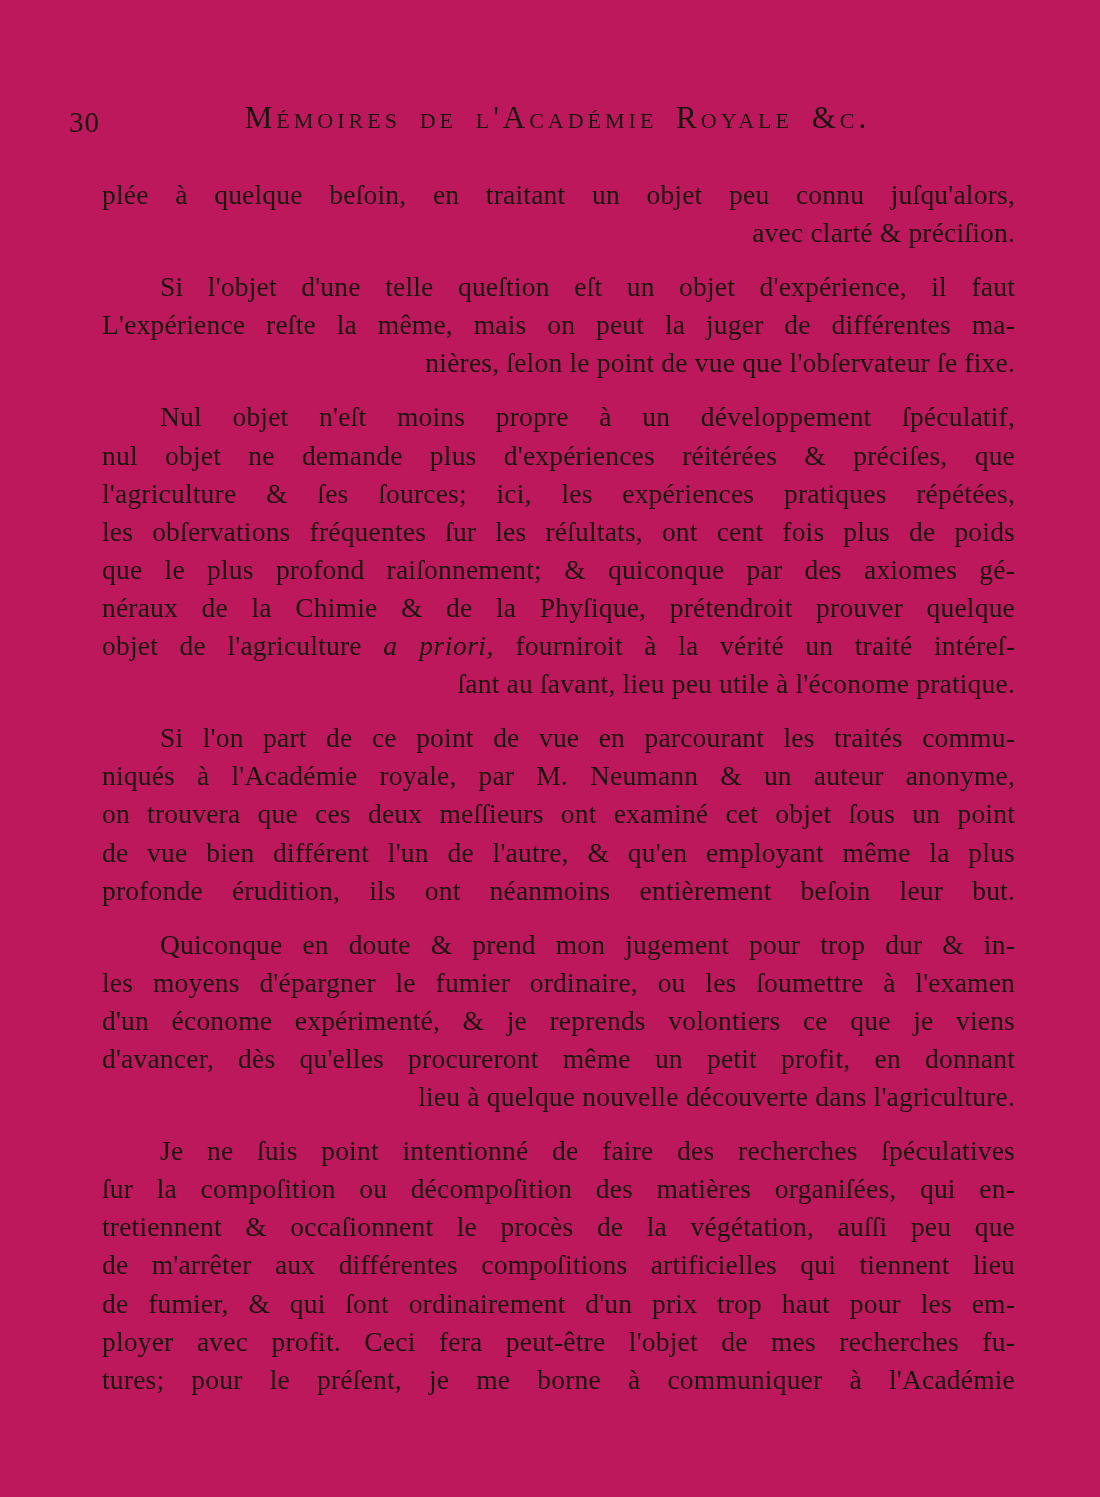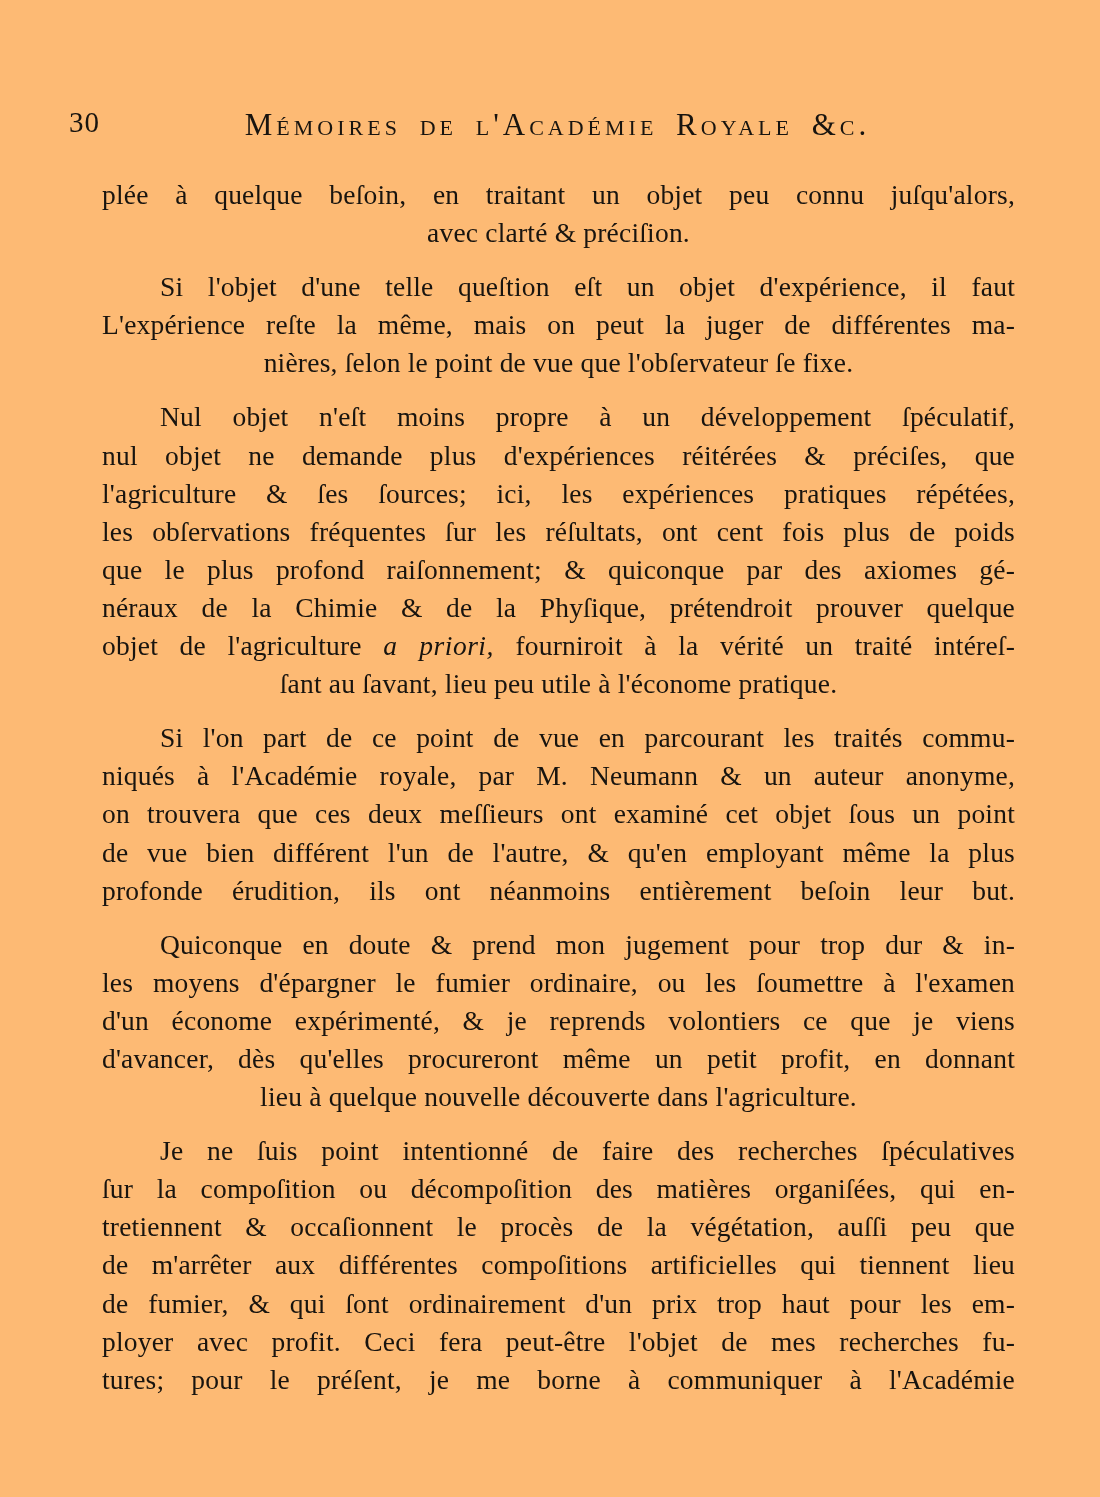--- a/index.html
+++ b/index.html
@@ -5,21 +5,21 @@
   html, body {
     margin: 0;
     padding: 0;
     background: #e8e8e6;
   }
   .page {
     position: relative;
     width: 1100px;
     height: 1497px;
     margin: 0 auto;
-    background: #fdba74;
+    background: #be185d;
     color: #18140f;
     font-family: "Liberation Serif", "DejaVu Serif", serif;
     overflow: hidden;
   }
   
   .header {
     position: absolute;
     top: 100px;
     left: 85px;
     width: 945px;
@@ -29,42 +29,42 @@
     position: absolute;
     left: -16px;
     top: 6px;
     font-size: 29px;
     letter-spacing: 1px;
   }
   .header-title {
     position: absolute;
     left: 0;
     width: 100%;
-    top: 7px;
+    top: 0;
     text-align: center;
     font-variant: small-caps;
     font-size: 31px;
     letter-spacing: 4px;
     word-spacing: 7px;
     white-space: nowrap;
     font-family: Liberation Serif, serif;
   }
   
   .body-text {
     position: absolute;
     top: 160px;
     left: 86px;
     width: 945px;
     font-size: 27.5px;
     line-height: 38.1px;
     letter-spacing: 0.2px;
   }
   .para { margin: 16px; }
   .line {
-    text-align: center;
+    text-align: right;
     text-justify: inter-word;
     height: 38.1px;
     overflow: visible;
     white-space: nowrap;
   }
   .line.just {
     white-space: normal;
     text-align: justify;
     text-align-last: justify;
   }

